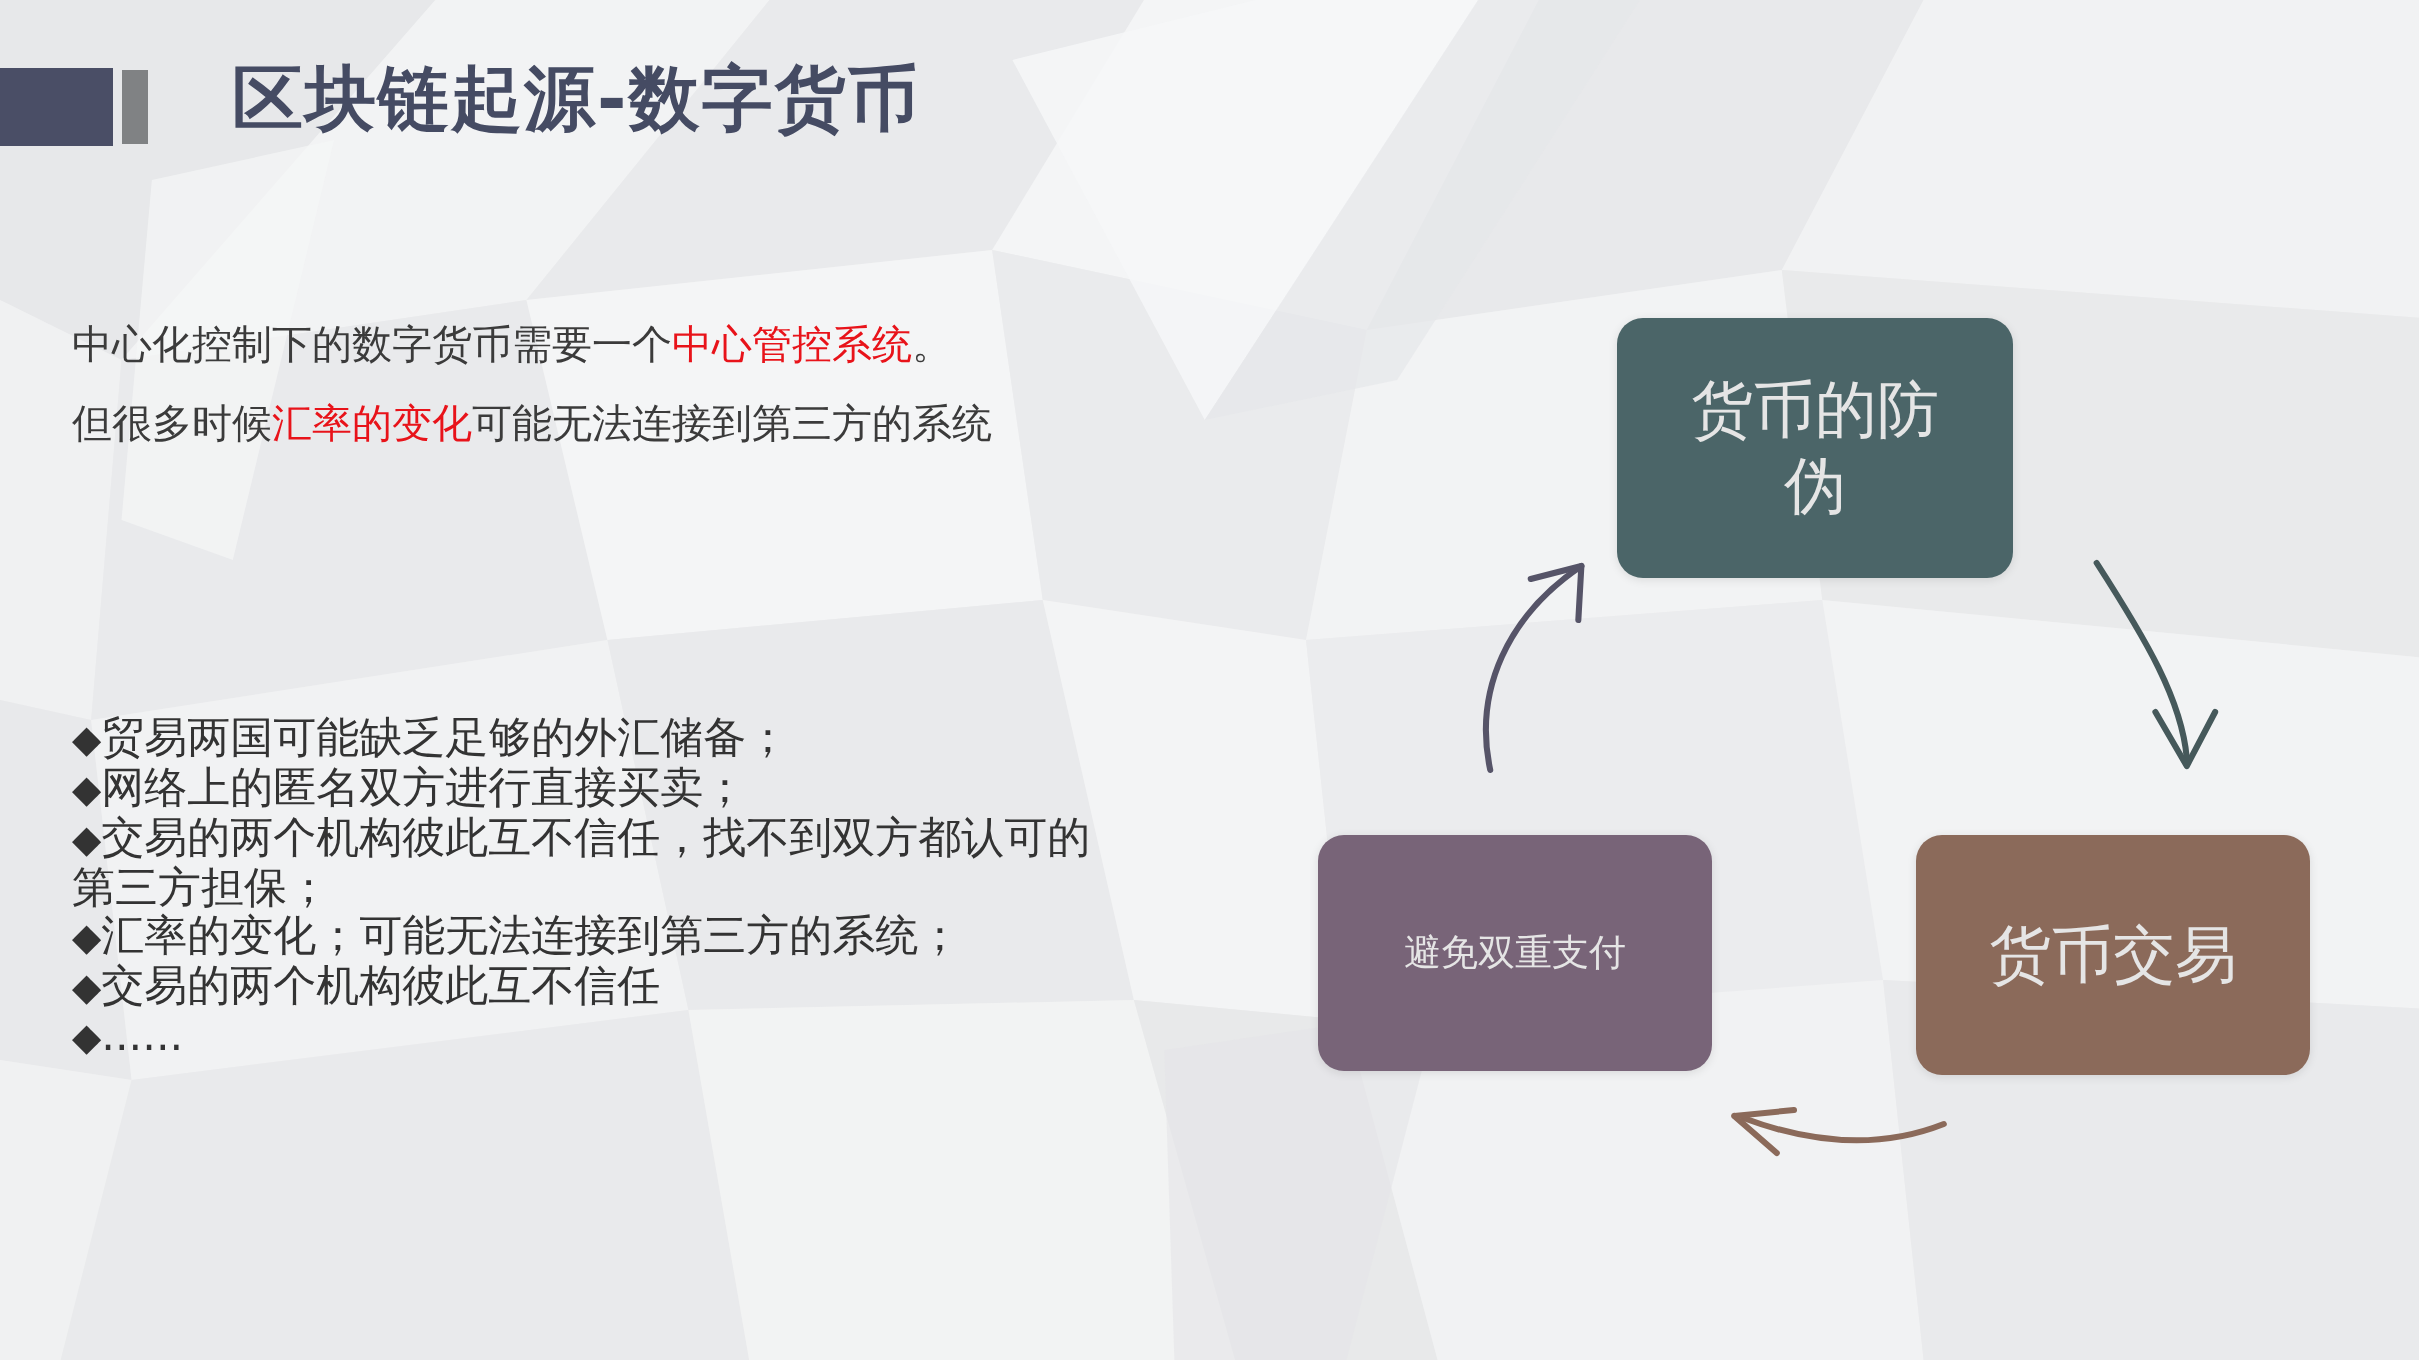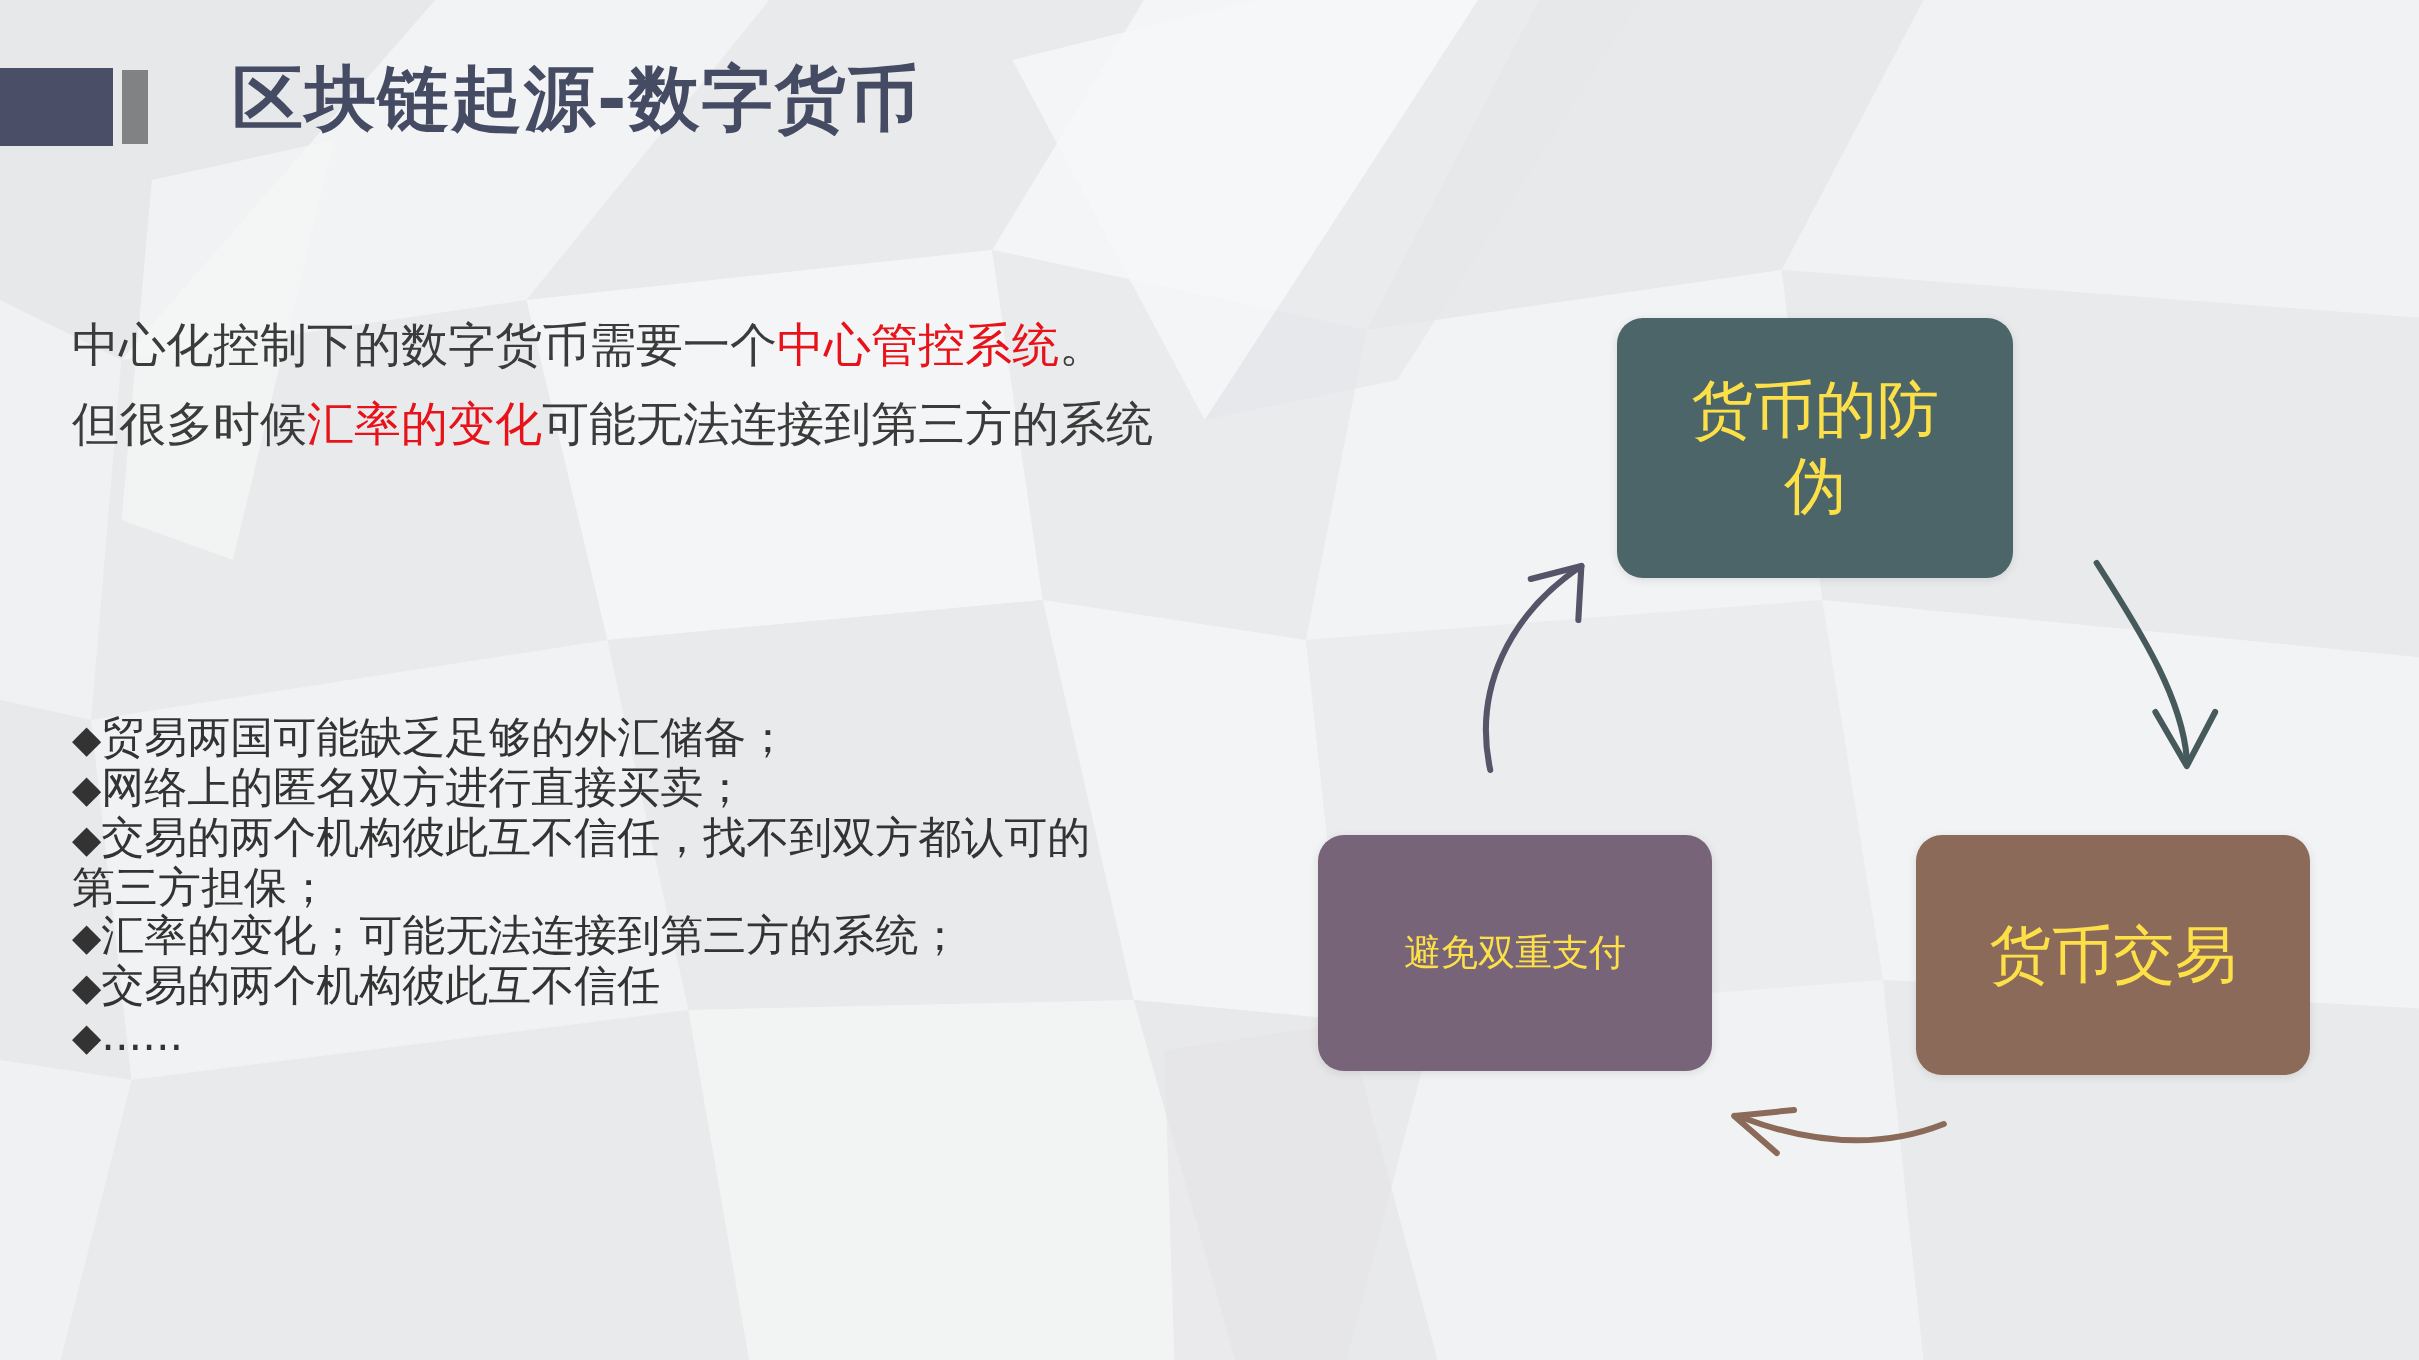--- a/index.html
+++ b/index.html
@@ -62,21 +62,21 @@
     font-family: "DejaVu Sans", "Liberation Sans", sans-serif;
   }
 
   
   .para {
     position: absolute;
     left: 72px;
     top: 305px;
     width: 1250px;
     z-index: 3;
-    font-size: 47px;
+    font-size: 40px;
     line-height: 79px;
     color: #3b3b3b;
     font-family: "DejaVu Sans", "Liberation Sans", sans-serif;
   }
   .para .hl { color: #e8131a; }
   .para-line { white-space: nowrap; }
 
   .bullets {
     position: absolute;
     left: 72px;
@@ -93,21 +93,21 @@
   .bullet-cont { white-space: nowrap; }
 
   
   .node {
     position: absolute;
     z-index: 4;
     display: flex;
     align-items: center;
     justify-content: center;
     text-align: center;
-    color: #fde047;
+    color: #e5e5e5;
     border-radius: 26px;
     box-sizing: border-box;
     font-family: "DejaVu Sans", "Liberation Sans", sans-serif;
     box-shadow: 0 2px 10px rgba(0,0,0,0.10);
   }
   #node-anti-counterfeit {
     left: 1617px; top: 318px;
     width: 396px; height: 260px;
     background: #4b6568;
     font-size: 62px;

